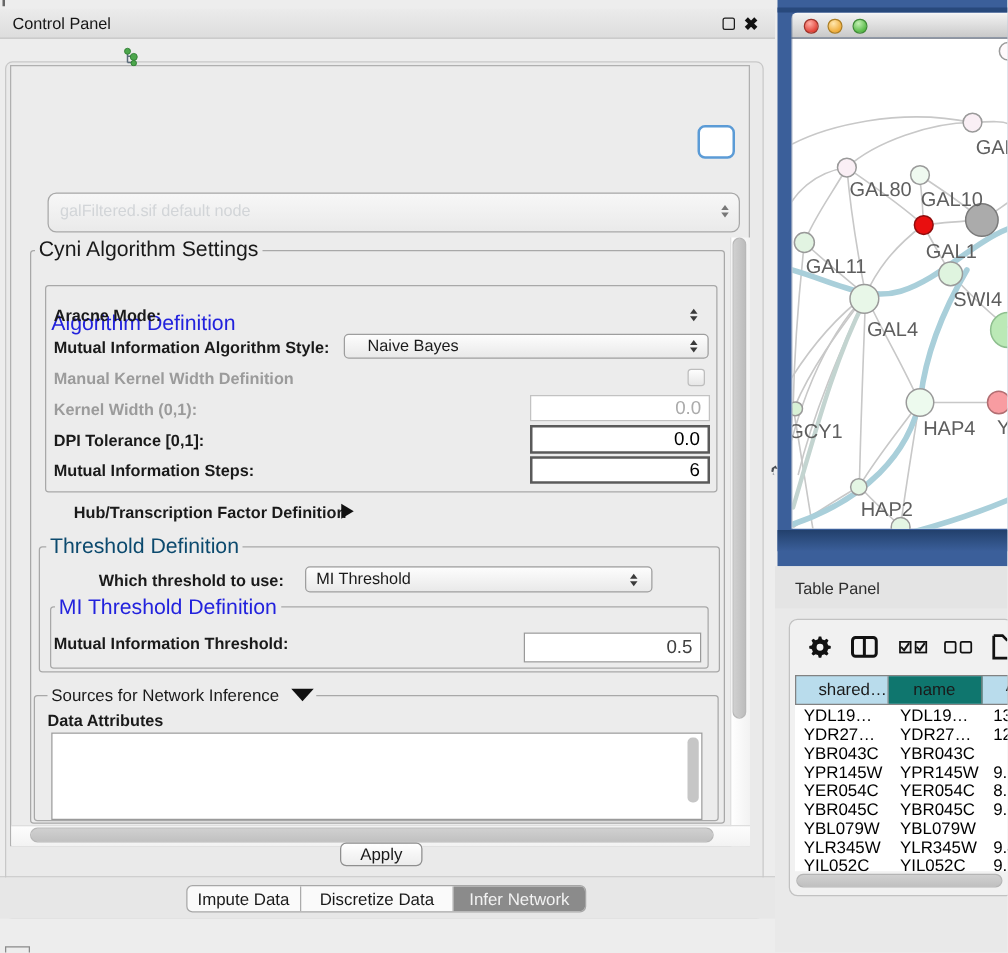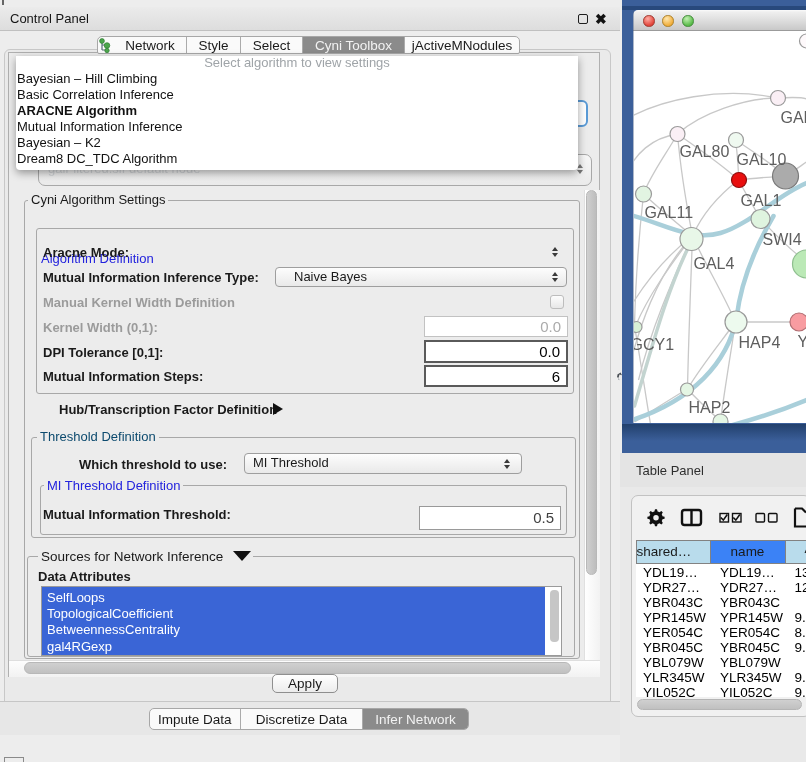--- a/index.html
+++ b/index.html
@@ -1,19 +1,19 @@
 <!DOCTYPE html>
 <html><head><meta charset="utf-8"><style>
 *{margin:0;padding:0;box-sizing:border-box;}
 html,body{width:806px;height:762px;overflow:hidden;background:#EDEDED;font-family:"Liberation Sans",sans-serif;}
 #stage{position:relative;width:806px;height:762px;overflow:hidden;font-size:13px;color:#1a1a1a;}
 .abs{position:absolute;}
 .b{font-weight:bold;}
 .gb{position:absolute;border:1px solid #A8A8A8;border-radius:3px;}
-.gl{position:absolute;background:#ECECEC;padding:0 3px;line-height:15px;white-space:nowrap;font-size:13px;}
+.gl{position:absolute;background:#ECECEC;padding:0 3px;line-height:15px;white-space:nowrap;font-size:17px;}
 .fld{position:absolute;background:#fff;text-align:right;font-size:15px;line-height:20px;padding-right:6px;}
 .combo{position:absolute;border:1px solid #9E9E9E;border-radius:4px;background:linear-gradient(#FDFDFD,#E9E9E9);line-height:17px;padding-left:18px;white-space:nowrap;}
 .step{position:absolute;width:9px;font-size:0;}
 .step i{display:block;width:0;height:0;border-left:3.5px solid transparent;border-right:3.5px solid transparent;margin:2px 0;}
 .step .up{border-bottom:4.5px solid #3a3a3a;}
 .step .dn{border-top:4.5px solid #3a3a3a;}
 .seg{position:absolute;border:1px solid #A7A7A7;border-radius:5px;background:#FAFAFA;display:flex;overflow:hidden;}
 .seg span{display:block;line-height:17px;text-align:center;border-right:1px solid #ABABAB;white-space:nowrap;font-size:13.5px;}
 .seg span:last-child{border-right:none;}
 .seg .sel{background:#8B8B8B;color:#F2F2F2;}
@@ -26,27 +26,20 @@
   <span class="abs" style="left:10px;top:4px;font-size:13px;color:#151515;">Control Panel</span>
   <span class="abs" style="left:578px;top:7px;width:10px;height:10px;border:1.5px solid #1d1d1d;border-radius:2px;"></span>
   <span class="abs" style="left:595px;top:3.5px;font-size:14px;font-weight:bold;color:#111;">✖</span>
 </div>
 <div class="abs" style="left:2px;top:0;width:2px;height:5px;background:#666;"></div>
 
 <div class="abs" style="left:4px;top:49px;width:607px;height:686px;background:#EAEAEA;border:1px solid #C8C8C8;border-radius:6px;"></div>
 
 <div class="abs" style="left:8px;top:52px;width:592px;height:625px;background:#ECECEC;border:1px solid #B0B0B0;"></div>
 
-<div class="seg" style="left:97px;top:36px;height:17.5px;border-radius:5px 5px 2px 2px;">
-  <span style="width:89px;padding-left:16px;">Network</span>
-  <span style="width:54px;">Style</span>
-  <span style="width:62px;">Select</span>
-  <span class="sel" style="width:102px;">Cyni Toolbox</span>
-  <span style="width:114px;">jActiveMNodules</span>
-</div>
 <svg class="abs" style="left:98px;top:37px;" width="16" height="16" viewBox="0 0 16 16">
   <path d="M4 4 L4 13 M4 8 L8 8 M4 13 L8 13" stroke="#5a6b7a" stroke-width="1.2" fill="none"></path>
   <circle cx="4" cy="4" r="2.4" fill="#4CA64C" stroke="#2e7d32" stroke-width="0.7"></circle>
   <circle cx="9" cy="8.5" r="2.8" fill="#4CA64C" stroke="#2e7d32" stroke-width="0.7"></circle>
   <circle cx="9" cy="13.5" r="2.2" fill="#4CA64C" stroke="#2e7d32" stroke-width="0.7"></circle>
 </svg>
 
 <div class="abs" style="left:38px;top:154px;width:554px;height:32px;border:1px solid #A8A8A8;border-radius:7px;background:linear-gradient(#F7F7F7,#EAEAEA);"></div>
 <div class="abs" style="left:48px;top:161px;font-size:13px;color:#D2D5D8;">galFiltered.sif default node</div>
 <div class="step" style="left:577px;top:162px;">
@@ -61,21 +54,21 @@
 
 <div class="gb" style="left:36px;top:228px;width:538px;height:166px;"></div>
 <div class="gl" style="left:38px;top:219px;color:#2222DD;margin-top:32px;">Algorithm Definition</div>
 
 <div class="abs b" style="left:43px;top:245px;">Aracne Mode:</div>
 <div class="step" style="left:552px;top:245px;">
       <i class="up"></i>
       <i class="dn"></i>
     </div>
 
-<div class="abs b" style="left:43px;top:270px;">Mutual Information Inference Type:</div>
+<div class="abs b" style="left:43px;top:270px;">Mutual Information Algorithm Style:</div>
 <div class="combo" style="left:275px;top:267px;width:292px;height:20px;">Naive Bayes</div>
 <div class="step" style="left:552px;top:270px;">
       <i class="up"></i>
       <i class="dn"></i>
     </div>
 
 <div class="abs b" style="left:43px;top:295px;color:#9B9B9B;">Manual Kernel Width Definition</div>
 <div class="abs" style="left:550px;top:295px;width:14px;height:14px;border:1px solid #BDBDBD;border-radius:3px;background:linear-gradient(#FDFDFD,#E7E7E7);"></div>
 
 <div class="abs b" style="left:43px;top:320px;color:#9B9B9B;">Kernel Width (0,1):</div>
@@ -106,54 +99,40 @@
 <div class="abs b" style="left:43px;top:507px;">Mutual Information Threshold:</div>
 <div class="fld" style="left:419px;top:506px;width:142px;height:24px;border:1.5px solid #999;color:#404040;line-height:21px;">0.5</div>
 
 <div class="gb" style="left:27px;top:556px;width:548px;height:101px;border-radius:3px;"></div>
 <div class="gl" style="left:38px;top:549px;padding-right:30px;font-size:13.5px;">Sources for Network Inference</div>
 <div class="abs" style="left:233px;top:551px;width:0;height:0;border-left:9.5px solid transparent;border-right:9.5px solid transparent;border-top:10px solid #111;"></div>
 
 <div class="abs b" style="left:38px;top:569px;">Data Attributes</div>
 
 <div class="abs" style="left:41px;top:586px;width:521px;height:70px;background:#fff;border:1px solid #9A9A9A;"></div>
-<div class="abs" style="left:42px;top:587px;width:503px;height:68px;background:#3A65D6;color:#fff;font-size:13px;">
-  <div style="padding:3px 0 0 5px;line-height:16.2px;">SelfLoops<br>TopologicalCoefficient<br>BetweennessCentrality<br>gal4RGexp</div>
-</div>
 <div class="abs" style="left:550px;top:590px;width:8.5px;height:52px;background:#C6C6C6;border-radius:4px;"></div>
 
 <div class="abs" style="left:583.5px;top:190px;width:16px;height:486.5px;background:linear-gradient(90deg,#FFFFFF,#F2F2F2);border-left:1px solid #E0E0E0;"></div>
 <div class="abs" style="left:585.5px;top:190px;width:11px;height:385px;background:linear-gradient(90deg,#D0D0D0,#BDBDBD);border:1px solid #B8B8B8;border-radius:6px;"></div>
 
 <div class="abs" style="left:9px;top:659.5px;width:590.5px;height:17px;background:linear-gradient(#FDFDFD,#F2F2F2);border-top:1px solid #DEDEDE;"></div>
 <div class="abs" style="left:24px;top:661.5px;width:547px;height:12px;background:linear-gradient(#D0D0D0,#C1C1C1);border:1px solid #B8B8B8;border-radius:6px;"></div>
 
 <div class="abs" style="left:272px;top:673.5px;width:66px;height:19.5px;border:1px solid #8F8F8F;border-radius:5px;background:linear-gradient(#FFFFFF,#ECECEC);text-align:center;line-height:18px;font-size:13.5px;">Apply</div>
 
 <div class="abs" style="left:0;top:700.5px;width:620px;height:1px;background:#C6C6C6;"></div>
 <div class="abs" style="left:0;top:701.5px;width:620px;height:33px;background:#E7E7E7;"></div>
 <div class="seg" style="left:148.5px;top:708px;height:22px;">
   <span style="width:91.5px;line-height:21px;">Impute Data</span>
   <span style="width:122px;line-height:21px;">Discretize Data</span>
   <span class="sel" style="width:105px;line-height:21px;">Infer Network</span>
 </div>
 
 <div class="abs" style="left:4px;top:757px;width:20px;height:8px;border:1.5px solid #8A8A8A;background:#EDEDED;"></div>
 
-<div class="abs" style="left:16px;top:56px;width:562px;height:114px;background:#fff;border-radius:0 0 4px 4px;box-shadow:0 3px 8px rgba(0,0,0,0.38);z-index:50;">
-  <div style="text-align:center;color:#9FA4A8;line-height:14.5px;">Select algorithm to view settings</div>
-  <div style="padding-left:1px;line-height:16px;color:#111;">
-    Bayesian – Hill Climbing<br>
-    Basic Correlation Inference<br>
-    <span class="b">ARACNE Algorithm</span><br>
-    Mutual Information Inference<br>
-    Bayesian – K2<br>
-    Dream8 DC_TDC Algorithm
-  </div>
-</div>
 
 <svg class="abs" style="left:616px;top:372px;z-index:60;" width="7" height="9" viewBox="0 0 7 9">
       <path d="M4.6,0.4 L6,3.2 L3.4,2.6 L2.6,5.8 L1,5.2 L1.6,2.2 L0.6,3 Z" fill="#4a4f55"></path>
       <path d="M2.6,5.8 L3.6,8.2 L2,7.6 Z" fill="#9aa0a8"></path>
     </svg>
 
 <div class="abs" style="left:621.5px;top:0;width:184.5px;height:453px;background:#3B5F9A;"></div>
 <div class="abs" style="left:621.5px;top:6px;width:184.5px;height:3.5px;background:#28497C;"></div>
 
 <div class="abs" style="left:621.5px;top:424px;width:184.5px;height:17px;background:linear-gradient(#22406C,#3B5F9A);"></div>
@@ -261,22 +240,22 @@
     <rect x="124" y="13.5" width="8.5" height="8.5" rx="1"></rect>
     <rect x="136.5" y="13.5" width="8.5" height="8.5" rx="1"></rect>
   </g>
   <path d="M88.8,17.5 l2.5,2.6 l4,-5.6" fill="none" stroke="#111" stroke-width="1.6"></path>
   <path d="M101.3,17.5 l2.5,2.6 l4,-5.6" fill="none" stroke="#111" stroke-width="1.6"></path>
   <path d="M163,8.5 h7 l4,4" fill="none" stroke="#111" stroke-width="2.2"></path>
   <path d="M163,8.5 v18 h12" fill="none" stroke="#111" stroke-width="2.2"></path>
 </svg>
 
 <div class="abs" style="left:635.5px;top:540px;width:171px;height:23.5px;border:1px solid #828282;background:#B9DCEC;font-size:13.5px;">
-  <span class="abs" style="left:0;top:0;width:74px;height:22px;text-align:left;line-height:22px;border-right:1px solid #828282;">shared…</span>
-  <span class="abs" style="left:74px;top:0;width:75px;height:22px;text-align:center;line-height:22px;border-right:1px solid #828282;background:#3b82f6;">name</span>
+  <span class="abs" style="left:0;top:0;width:74px;height:22px;text-align:right;line-height:22px;border-right:1px solid #828282;">shared…</span>
+  <span class="abs" style="left:74px;top:0;width:75px;height:22px;text-align:center;line-height:22px;border-right:1px solid #828282;background:#0f766e;">name</span>
   <span class="abs" style="left:149px;top:0;width:22px;height:22px;text-align:left;padding-left:19px;overflow:hidden;">A</span>
 </div>
 <div class="abs" style="left:635.5px;top:563.5px;width:171px;height:133px;background:#fff;font-size:13.5px;color:#000;white-space:nowrap;overflow:hidden;">
   <div style="line-height:15px;padding-top:1px;">
     <span style="display:inline-block;width:84.5px;padding-left:7.5px;">YDL19…</span><span style="display:inline-block;width:74.5px;">YDL19…</span><span>13.</span><br>
     <span style="display:inline-block;width:84.5px;padding-left:7.5px;">YDR27…</span><span style="display:inline-block;width:74.5px;">YDR27…</span><span>12.</span><br>
     <span style="display:inline-block;width:84.5px;padding-left:7.5px;">YBR043C</span><span style="display:inline-block;width:74.5px;">YBR043C</span><span></span><br>
     <span style="display:inline-block;width:84.5px;padding-left:7.5px;">YPR145W</span><span style="display:inline-block;width:74.5px;">YPR145W</span><span>9.1</span><br>
     <span style="display:inline-block;width:84.5px;padding-left:7.5px;">YER054C</span><span style="display:inline-block;width:74.5px;">YER054C</span><span>8.9</span><br>
     <span style="display:inline-block;width:84.5px;padding-left:7.5px;">YBR045C</span><span style="display:inline-block;width:74.5px;">YBR045C</span><span>9.0</span><br>

